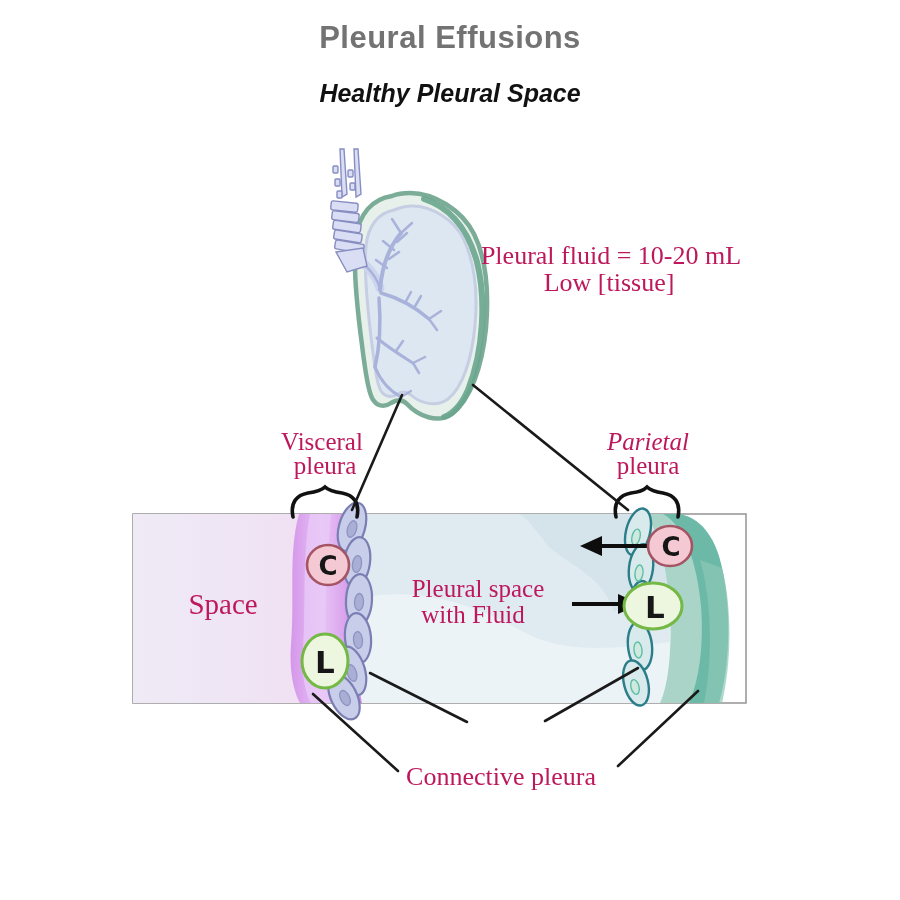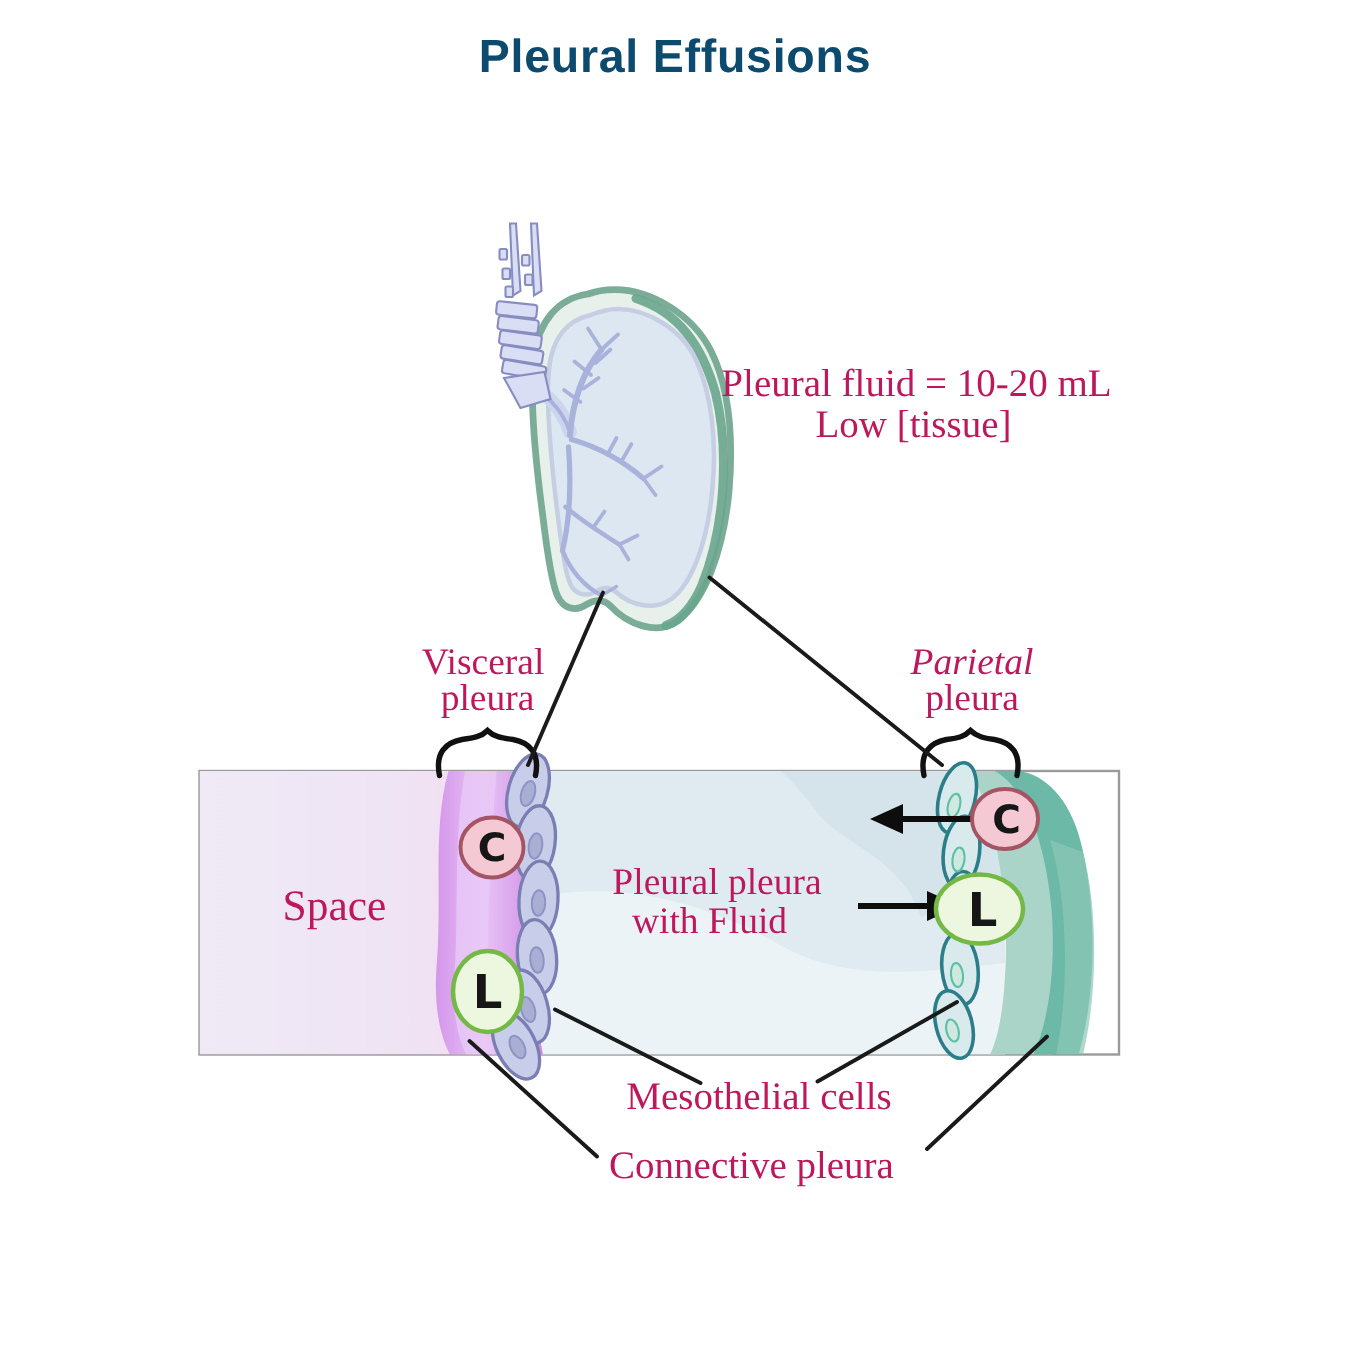--- a/index.html
+++ b/index.html
@@ -157,37 +157,37 @@
     </g>
 
     <g>
       <ellipse cx="328" cy="565" rx="21" ry="20" fill="#f4c9d3" stroke="#a45463" stroke-width="2.6"></ellipse>
       <ellipse cx="325" cy="661" rx="23" ry="27" fill="#edf7e0" stroke="#74b845" stroke-width="3"></ellipse>
       <ellipse cx="670" cy="546" rx="22" ry="20" fill="#f4c9d3" stroke="#a45463" stroke-width="2.6"></ellipse>
       <ellipse cx="653" cy="606" rx="29" ry="23" fill="#edf7e0" stroke="#74b845" stroke-width="3"></ellipse>
     </g>
   </svg>
 
-  <div class="lbl title" style="left:450px;top:22px;color:#0c4a6e;">Pleural Effusions</div>
+  <div class="lbl title" style="left:450px;top:22px;color:#737373;">Pleural Effusions</div>
+  <div class="lbl subtitle" style="left:450px;top:80px;">Healthy Pleural Space</div>
 
   <div class="lbl serif fluid" style="left:611px;top:242px;">Pleural fluid = 10-20 mL</div>
   <div class="lbl serif fluid" style="left:609px;top:269px;">Low [tissue]</div>
 
   <div class="lbl serif pleura-lbl" style="left:322px;top:429px;">Visceral</div>
   <div class="lbl serif pleura-lbl" style="left:325px;top:453px;">pleura</div>
 
   <div class="lbl serif pleura-lbl" style="left:648px;top:429px;font-style:italic;">Parietal</div>
   <div class="lbl serif pleura-lbl" style="left:648px;top:453px;">pleura</div>
 
   <div class="lbl serif lung-lbl" style="left:223px;top:589px;">Space</div>
 
-  <div class="lbl serif space-lbl" style="left:478px;top:576px;">Pleural pleura</div>
+  <div class="lbl serif space-lbl" style="left:478px;top:576px;">Pleural space</div>
   <div class="lbl serif space-lbl" style="left:473px;top:602px;">with Fluid</div>
 
-  <div class="lbl serif bottom-lbl" style="left:506px;top:717px;">Mesothelial cells</div>
   <div class="lbl serif bottom-lbl" style="left:501px;top:763px;">Connective pleura</div>
 
   <div class="cell-letter" style="left:328px;top:566px;font-size:26px;">C</div>
   <div class="cell-letter" style="left:325px;top:662px;font-size:31px;">L</div>
   <div class="cell-letter" style="left:671px;top:547px;font-size:26px;">C</div>
   <div class="cell-letter" style="left:655px;top:607px;font-size:31px;">L</div>
 
 </div>
 
 </body></html>

